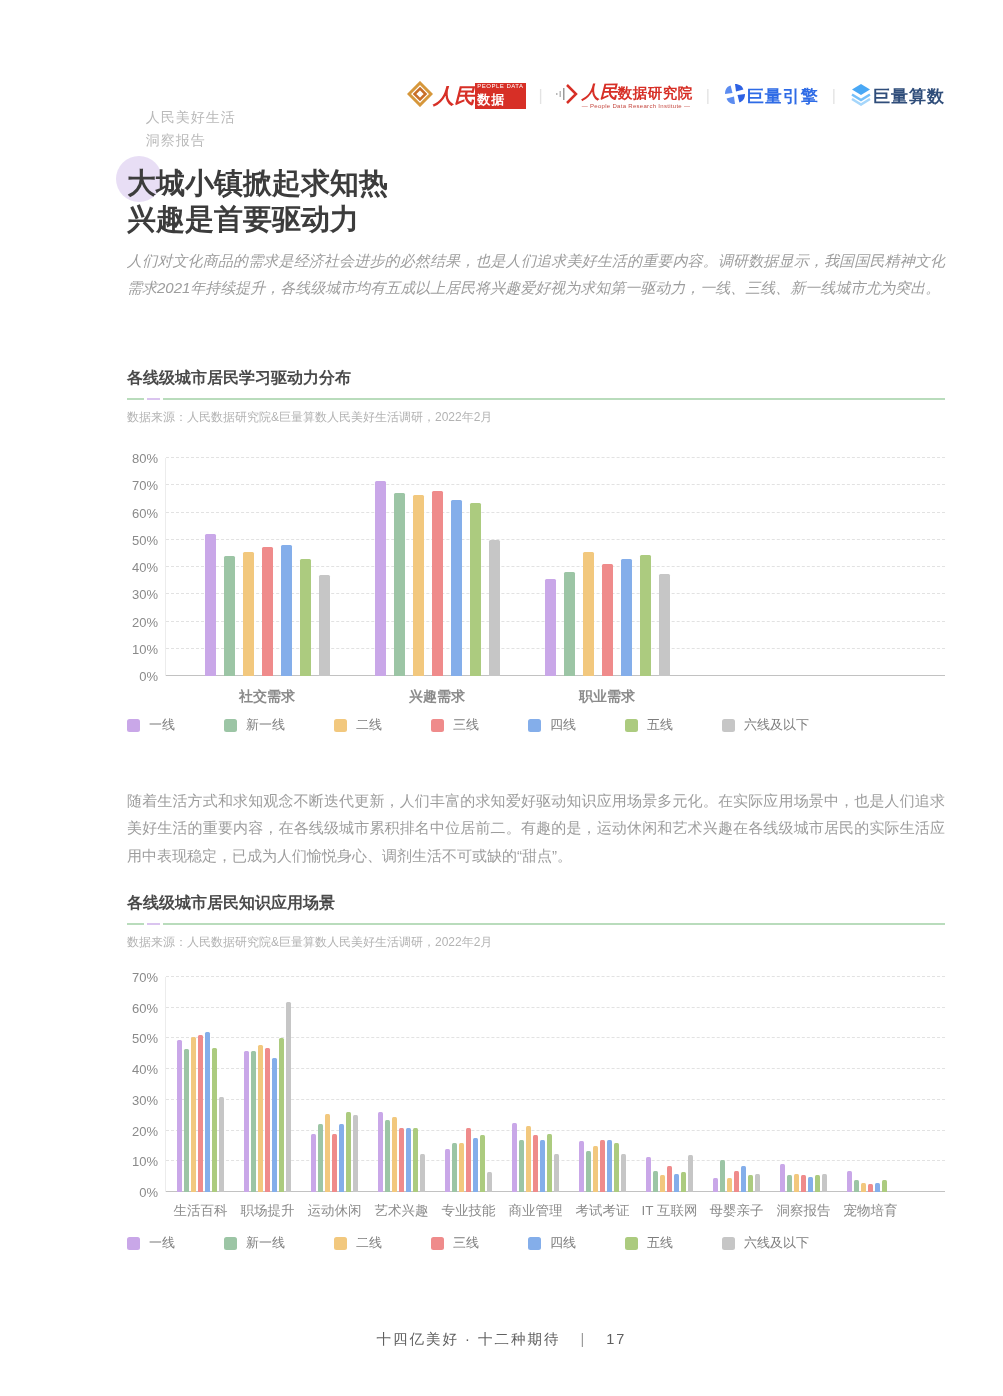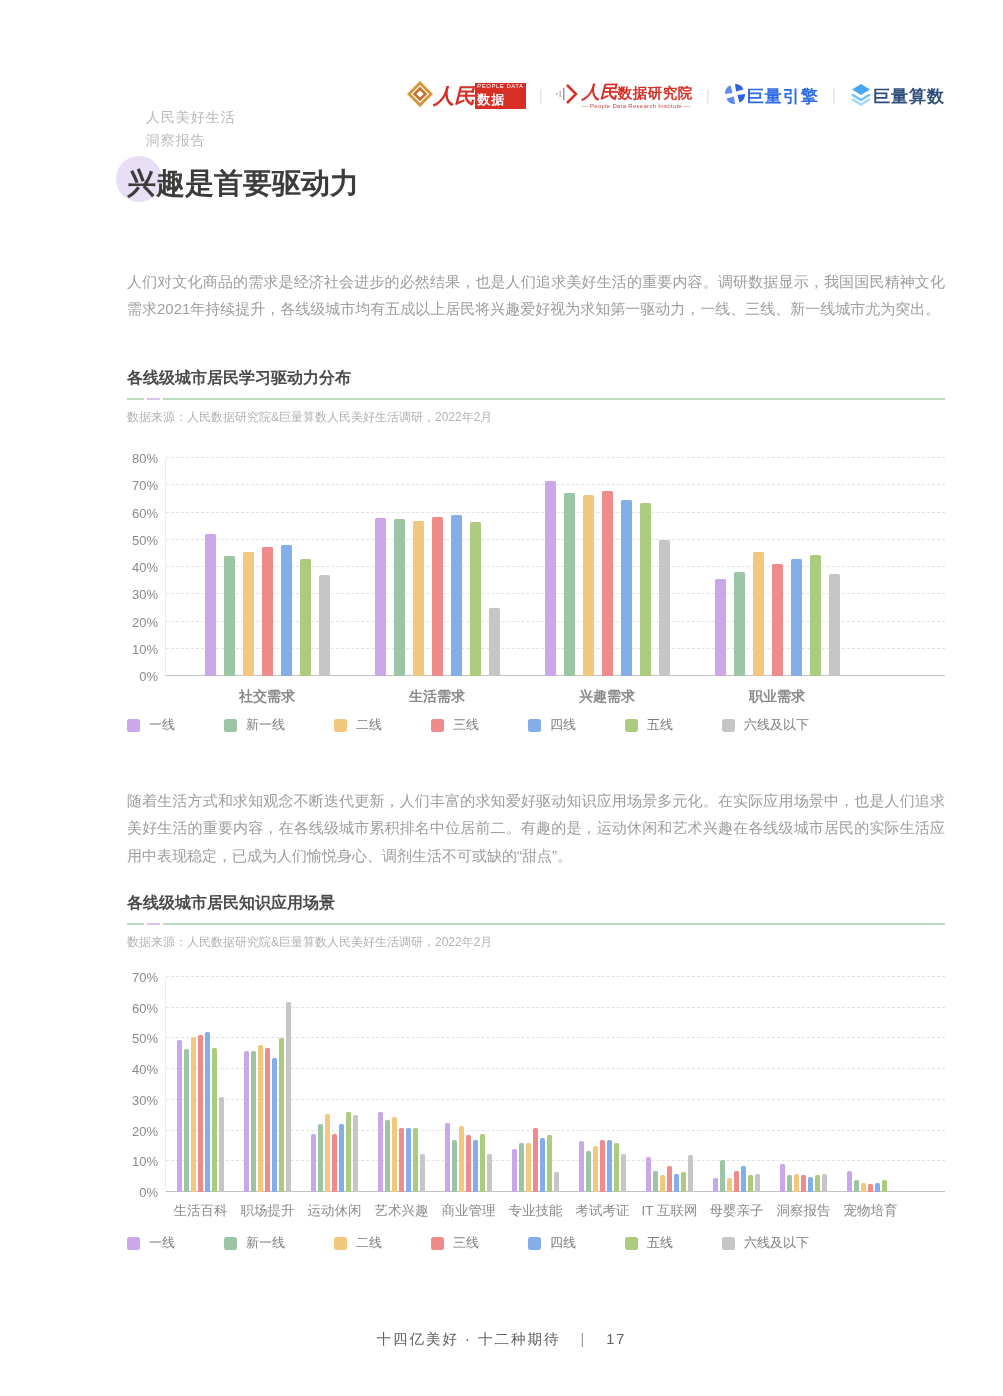--- a/index.html
+++ b/index.html
@@ -28,21 +28,21 @@
   .pdri-sub { font-size:6px; color:#c54a42; margin-top:2px; letter-spacing:0.3px; }
   .jl-text { font-weight:bold; font-size:17px; color:#2e6be6; letter-spacing:1px; }
   .js-text { font-weight:bold; font-size:17px; color:#2f4d7a; letter-spacing:1px; }
 
   
   .headline { position:absolute; top:166px; left:127px; font-size:29px; font-weight:bold; color:#3c3c3c; line-height:1.24; z-index:2; }
   .headline .dot { position:absolute; width:46px; height:46px; border-radius:50%; background:#e8def5; left:-11px; top:-10px; z-index:-1; }
 
   
   .para { position:absolute; left:127px; width:818px; font-size:15px; color:#9d9d9d; line-height:1.82; text-align:justify; }
-  .para1 { top:268px; }
+  .para1 { top:247px;font-style:italic; }
   .para2 { top:787px; }
 
   
   .chart-block { position:absolute; left:127px; width:818px; }
   .cb1 { top:368px; }
   .cb2 { top:893px; }
   .chart-title { font-size:16px; font-weight:bold; color:#4a4a4a; }
   .underline { display:flex; gap:3px; height:2px; margin-top:9px; }
   .underline .seg1 { width:17px; background:#b9dcbc; }
   .underline .seg2 { width:13px; background:#dac4ef; }
@@ -148,20 +148,21 @@
               <path d="M3 17l9 5.5 9-5.5" fill="none" stroke="#a5d6fb" stroke-width="2.6"></path>
             </svg>
         </span>
         <span class="js-text">巨量算数</span>
       </div>
     </div>
   </div>
 
   <div class="headline">
     <span class="dot"></span>
+    <div>大城小镇掀起求知热</div>
     <div>兴趣是首要驱动力</div>
   </div>
 
   <div class="para para1">人们对文化商品的需求是经济社会进步的必然结果，也是人们追求美好生活的重要内容。调研数据显示，我国国民精神文化需求2021年持续提升，各线级城市均有五成以上居民将兴趣爱好视为求知第一驱动力，一线、三线、新一线城市尤为突出。</div>
 
   <div class="chart-block cb1">
     <div class="chart-title">各线级城市居民学习驱动力分布</div>
     <div class="underline">
       <span class="seg1"></span>
       <span class="seg2"></span>
@@ -192,30 +193,20 @@
             <div class="bar" style="height: 65%; background: rgb(201, 167, 232);"></div>
             <div class="bar" style="height: 55%; background: rgb(156, 197, 165);"></div>
             <div class="bar" style="height: 56.875%; background: rgb(242, 200, 126);"></div>
             <div class="bar" style="height: 59.375%; background: rgb(239, 139, 139);"></div>
             <div class="bar" style="height: 60%; background: rgb(132, 174, 234);"></div>
             <div class="bar" style="height: 53.75%; background: rgb(172, 203, 127);"></div>
             <div class="bar" style="height: 46.25%; background: rgb(198, 198, 198);"></div>
             <span class="xlabel">社交需求</span>
           </div>
           <div class="group">
-            <div class="bar" style="height: 72.5%; background: rgb(201, 167, 232);"></div>
-            <div class="bar" style="height: 71.875%; background: rgb(156, 197, 165);"></div>
-            <div class="bar" style="height: 71.25%; background: rgb(242, 200, 126);"></div>
-            <div class="bar" style="height: 73.125%; background: rgb(239, 139, 139);"></div>
-            <div class="bar" style="height: 73.75%; background: rgb(132, 174, 234);"></div>
-            <div class="bar" style="height: 70.625%; background: rgb(172, 203, 127);"></div>
-            <div class="bar" style="height: 31.25%; background: rgb(198, 198, 198);"></div>
-            <span class="xlabel">生活需求</span>
-          </div>
-          <div class="group">
             <div class="bar" style="height: 89.375%; background: rgb(201, 167, 232);"></div>
             <div class="bar" style="height: 83.75%; background: rgb(156, 197, 165);"></div>
             <div class="bar" style="height: 83.125%; background: rgb(242, 200, 126);"></div>
             <div class="bar" style="height: 85%; background: rgb(239, 139, 139);"></div>
             <div class="bar" style="height: 80.625%; background: rgb(132, 174, 234);"></div>
             <div class="bar" style="height: 79.375%; background: rgb(172, 203, 127);"></div>
             <div class="bar" style="height: 62.5%; background: rgb(198, 198, 198);"></div>
             <span class="xlabel">兴趣需求</span>
           </div>
           <div class="group">
@@ -324,40 +315,40 @@
             <div class="bar" style="height: 37.1429%; background: rgb(201, 167, 232);"></div>
             <div class="bar" style="height: 33.5714%; background: rgb(156, 197, 165);"></div>
             <div class="bar" style="height: 35%; background: rgb(242, 200, 126);"></div>
             <div class="bar" style="height: 30%; background: rgb(239, 139, 139);"></div>
             <div class="bar" style="height: 30%; background: rgb(132, 174, 234);"></div>
             <div class="bar" style="height: 30%; background: rgb(172, 203, 127);"></div>
             <div class="bar" style="height: 17.8571%; background: rgb(198, 198, 198);"></div>
             <span class="xlabel">艺术兴趣</span>
           </div>
           <div class="group">
+            <div class="bar" style="height: 20%; background: rgb(201, 167, 232);"></div>
+            <div class="bar" style="height: 22.8571%; background: rgb(156, 197, 165);"></div>
+            <div class="bar" style="height: 22.8571%; background: rgb(242, 200, 126);"></div>
+            <div class="bar" style="height: 30%; background: rgb(239, 139, 139);"></div>
+            <div class="bar" style="height: 25%; background: rgb(132, 174, 234);"></div>
+            <div class="bar" style="height: 26.4286%; background: rgb(172, 203, 127);"></div>
+            <div class="bar" style="height: 9.28571%; background: rgb(198, 198, 198);"></div>
+            <span class="xlabel">专业技能</span>
+          </div>
+          <div class="group">
             <div class="bar" style="height: 32.1429%; background: rgb(201, 167, 232);"></div>
             <div class="bar" style="height: 24.2857%; background: rgb(156, 197, 165);"></div>
             <div class="bar" style="height: 30.7143%; background: rgb(242, 200, 126);"></div>
             <div class="bar" style="height: 26.4286%; background: rgb(239, 139, 139);"></div>
             <div class="bar" style="height: 24.2857%; background: rgb(132, 174, 234);"></div>
             <div class="bar" style="height: 27.1429%; background: rgb(172, 203, 127);"></div>
             <div class="bar" style="height: 17.8571%; background: rgb(198, 198, 198);"></div>
             <span class="xlabel">商业管理</span>
           </div>
           <div class="group">
-            <div class="bar" style="height: 20%; background: rgb(201, 167, 232);"></div>
-            <div class="bar" style="height: 22.8571%; background: rgb(156, 197, 165);"></div>
-            <div class="bar" style="height: 22.8571%; background: rgb(242, 200, 126);"></div>
-            <div class="bar" style="height: 30%; background: rgb(239, 139, 139);"></div>
-            <div class="bar" style="height: 25%; background: rgb(132, 174, 234);"></div>
-            <div class="bar" style="height: 26.4286%; background: rgb(172, 203, 127);"></div>
-            <div class="bar" style="height: 9.28571%; background: rgb(198, 198, 198);"></div>
-            <span class="xlabel">专业技能</span>
-          </div>
-          <div class="group">
             <div class="bar" style="height: 23.5714%; background: rgb(201, 167, 232);"></div>
             <div class="bar" style="height: 19.2857%; background: rgb(156, 197, 165);"></div>
             <div class="bar" style="height: 21.4286%; background: rgb(242, 200, 126);"></div>
             <div class="bar" style="height: 24.2857%; background: rgb(239, 139, 139);"></div>
             <div class="bar" style="height: 24.2857%; background: rgb(132, 174, 234);"></div>
             <div class="bar" style="height: 22.8571%; background: rgb(172, 203, 127);"></div>
             <div class="bar" style="height: 17.8571%; background: rgb(198, 198, 198);"></div>
             <span class="xlabel">考试考证</span>
           </div>
           <div class="group">

